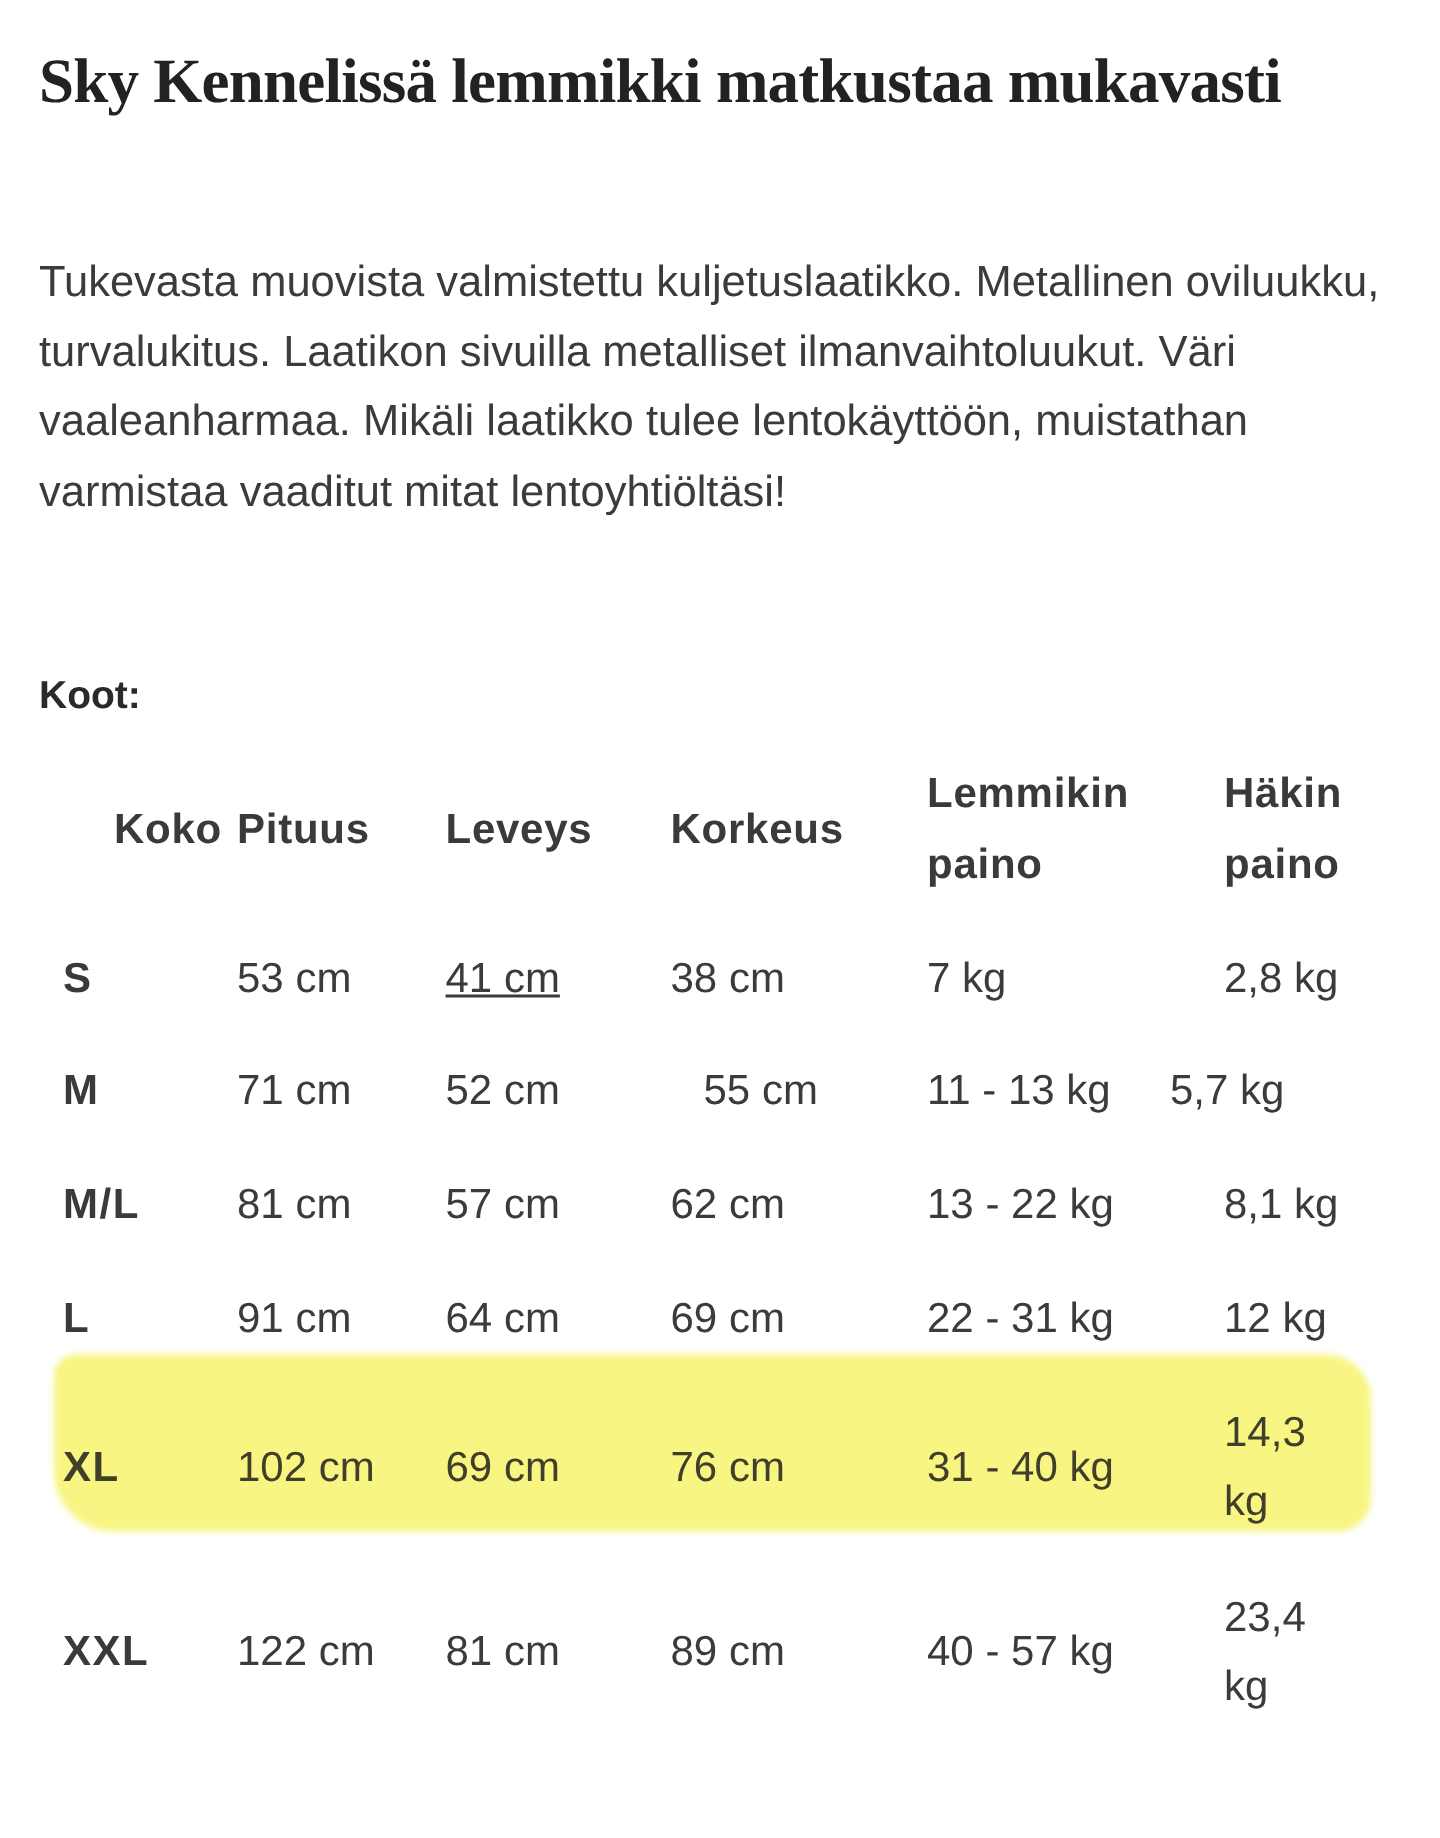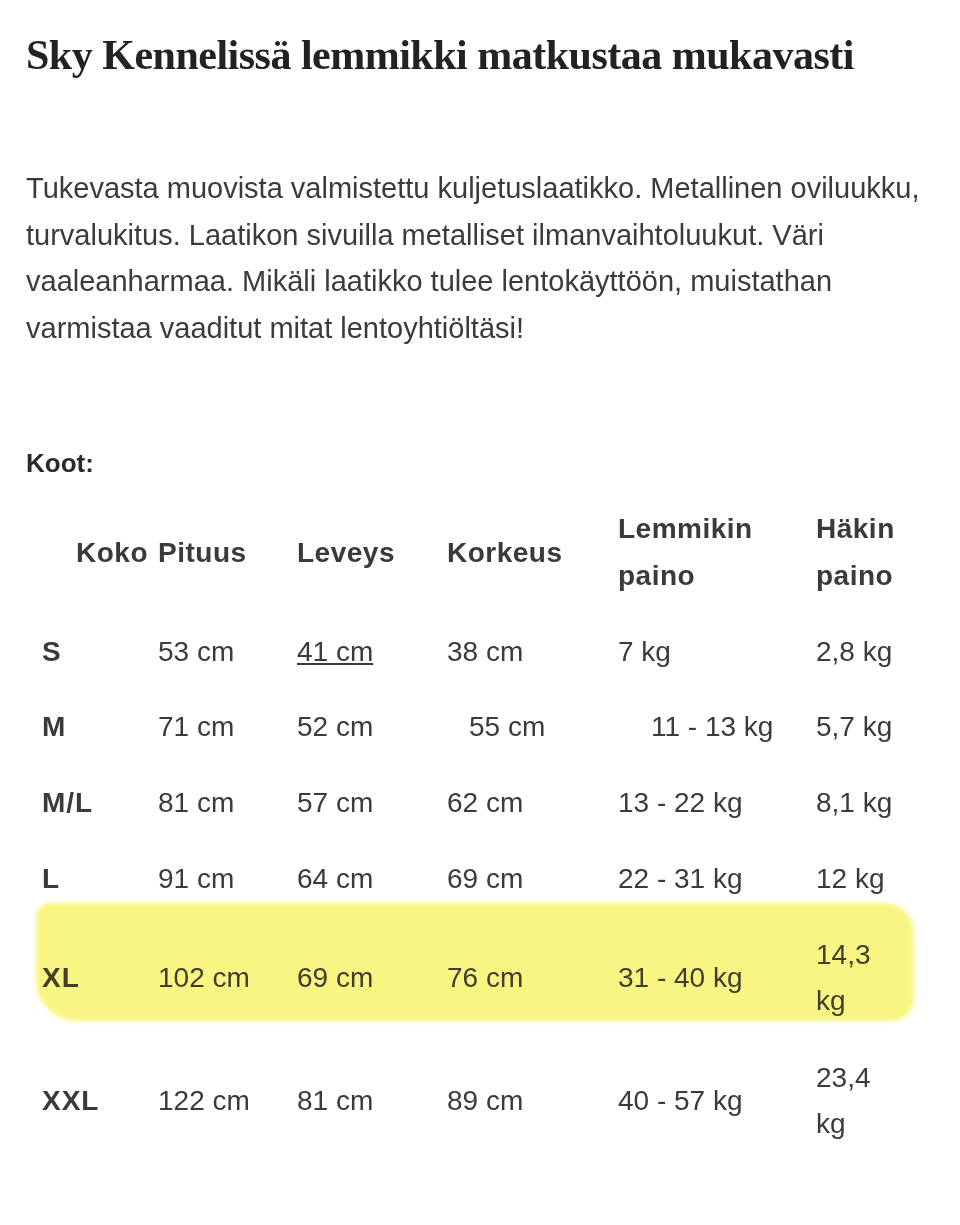--- a/index.html
+++ b/index.html
@@ -40,22 +40,22 @@
     <span class="cell" style="left:447px;top:629px;">38 cm</span>
     <span class="cell" style="left:618px;top:629px;">7 kg</span>
     <span class="cell" style="left:816px;top:629px;">2,8 kg</span>
   </div>
 
   <div>
     <span class="cell size" style="left:42px;top:704px;">M</span>
     <span class="cell" style="left:158px;top:704px;">71 cm</span>
     <span class="cell" style="left:297px;top:704px;">52 cm</span>
     <span class="cell" style="left:469px;top:704px;text-align:right;">55 cm</span>
-    <span class="cell" style="left:618px;top:704px;margin-left:33px;">11 - 13 kg</span>
-    <span class="cell" style="left:816px;top:704px;">5,7 kg</span>
+    <span class="cell" style="left:618px;top:704px;">11 - 13 kg</span>
+    <span class="cell" style="left:780px;top:704px;">5,7 kg</span>
   </div>
 
   <div>
     <span class="cell size" style="left:42px;top:780px;">M/L</span>
     <span class="cell" style="left:158px;top:780px;">81 cm</span>
     <span class="cell" style="left:297px;top:780px;">57 cm</span>
     <span class="cell" style="left:447px;top:780px;">62 cm</span>
     <span class="cell" style="left:618px;top:780px;">13 - 22 kg</span>
     <span class="cell" style="left:816px;top:780px;">8,1 kg</span>
   </div>

